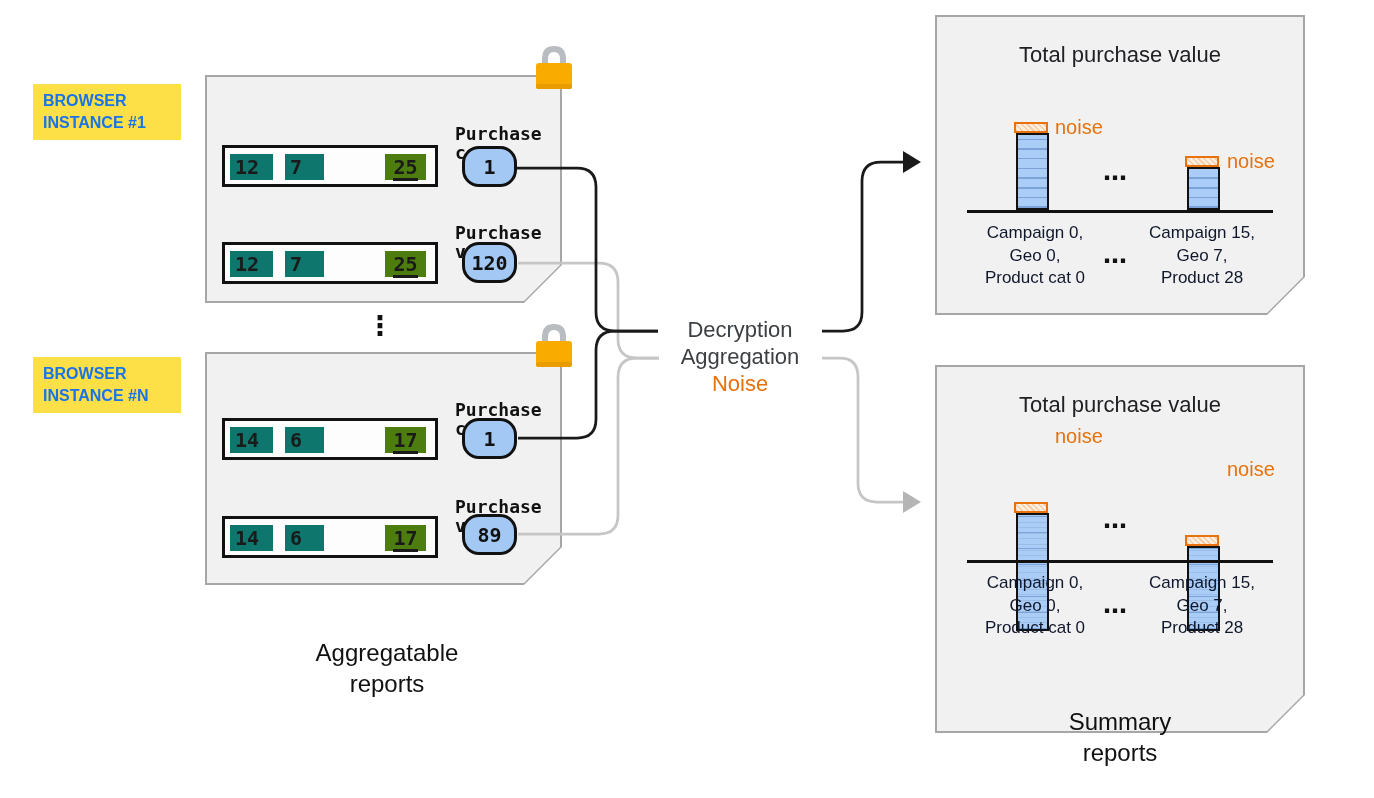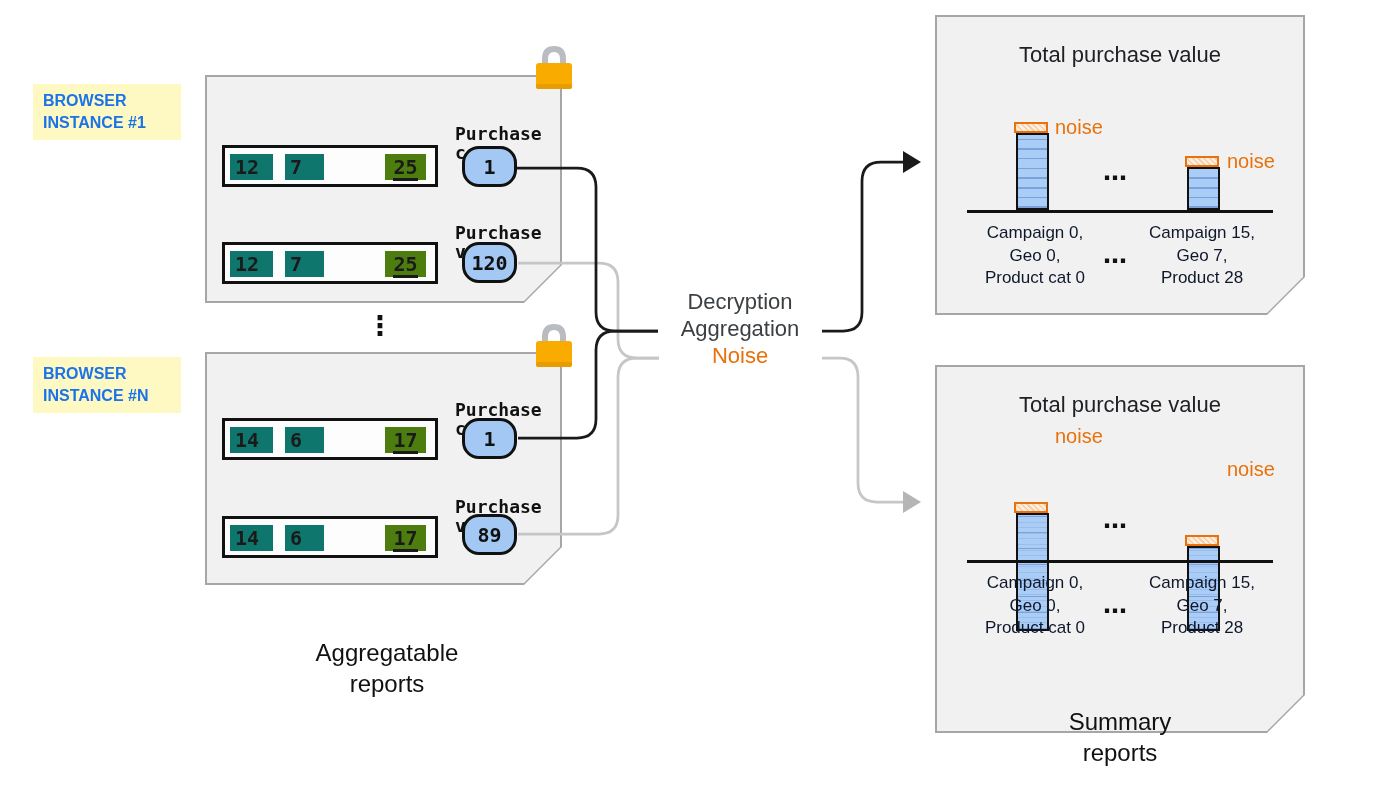--- a/index.html
+++ b/index.html
@@ -1,21 +1,21 @@
 <!DOCTYPE html>
 <html><head>
 <meta charset="utf-8">
 <style>
   html,body{margin:0;padding:0;background:#fff;}
   .stage{position:relative;width:1374px;height:798px;background:#ffffff;
          font-family:"Liberation Sans",sans-serif;color:#202124;overflow:hidden;}
 
   
   .badge{position:absolute;width:148px;min-height:54px;box-sizing:border-box;
-         background:#fef9c3;color:#1a73e8;font-weight:bold;font-size:16px;
+         background:#fde047;color:#1a73e8;font-weight:bold;font-size:16px;
          line-height:22px;padding:6px 10px;}
 
   
   .notch-box{position:absolute;background:#a6a6a6;
     clip-path:polygon(0 0,100% 0,100% calc(100% - 38px),calc(100% - 38px) 100%,0 100%);}
   .notch-box::before{content:"";position:absolute;inset:2px;background:#f1f1f2;
     clip-path:polygon(0 0,100% 0,100% calc(100% - 36px),calc(100% - 36px) 100%,0 100%);}
 
   
   .vec-row{position:absolute;width:216px;height:42px;background:#fdfdfd;
@@ -30,21 +30,21 @@
                 font-weight:bold;font-size:18px;line-height:19px;color:#111;margin-top:24px;}
   .pill{position:absolute;width:55px;height:41px;background:#a3c8f3;border:3px solid #111;
         border-radius:17px;box-sizing:border-box;display:flex;align-items:center;
         justify-content:center;font-family:"DejaVu Sans Mono",monospace;font-weight:bold;
         font-size:20px;color:#111;}
 
   .vdots{position:absolute;left:360px;top:308px;width:40px;text-align:center;
          font-family:"DejaVu Sans",sans-serif;font-weight:bold;font-size:27px;
          line-height:36px;color:#111;}
 
-  .pipeline{position:absolute;left:650px;top:288px;width:180px;text-align:center;
+  .pipeline{position:absolute;left:650px;top:316px;width:180px;text-align:center;
             font-size:22px;line-height:27px;color:#3c4043;}
   .pipeline span{display:block;}
   .pipeline .noise{color:#e8710a;}
 
   
   .chart-title{position:absolute;left:0;top:27px;width:100%;text-align:center;
                font-size:22px;color:#202124;}
   .axis{position:absolute;left:32px;width:306px;height:3px;background:#111;top:195px;}
   .bar{position:absolute;width:33px;box-sizing:border-box;border:2.5px solid #111;}
   .bar.count{background-color:#aacdf8;

